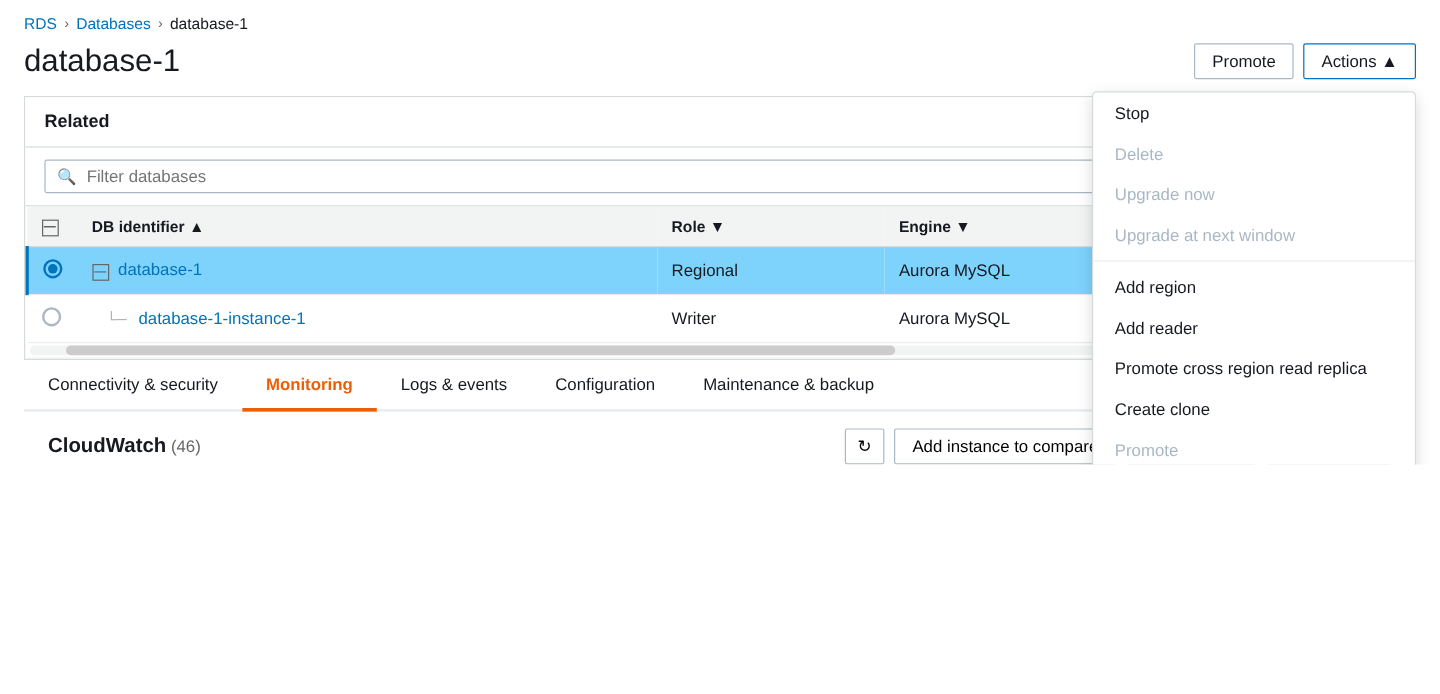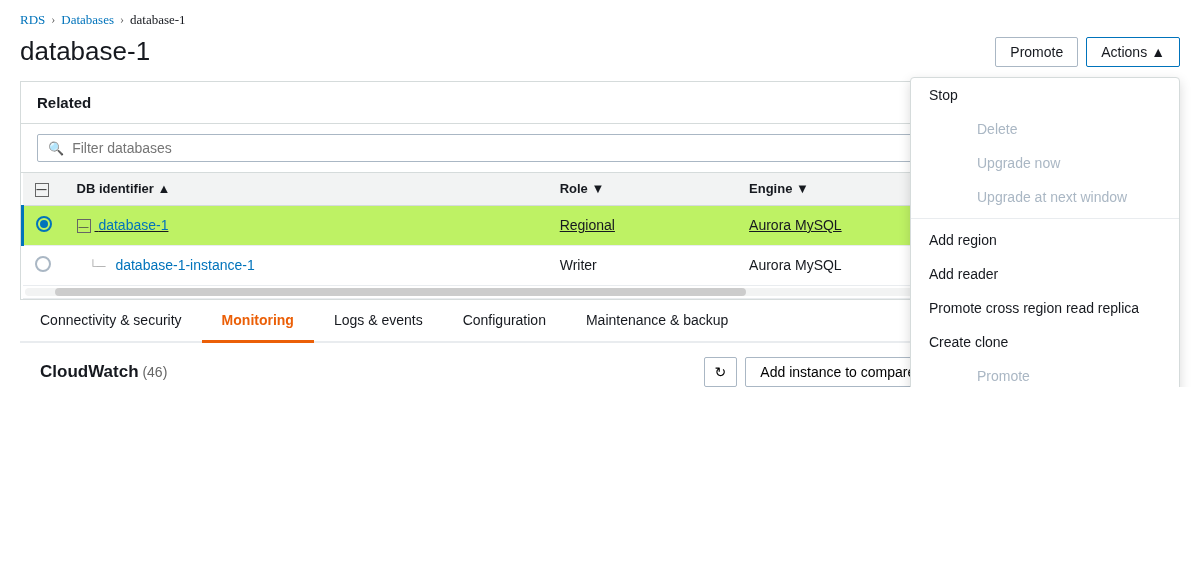--- a/index.html
+++ b/index.html
@@ -1,18 +1,18 @@
 <!DOCTYPE html>
 <html><head>
   <meta charset="utf-8">
   <style>
     * { box-sizing: border-box; margin: 0; padding: 0; }
     body { font-family: -apple-system, BlinkMacSystemFont, 'Segoe UI', Arial, sans-serif; font-size: 14px; background: #fff; color: #16191f; }
 
-    .breadcrumb { display: flex; align-items: flex-start; gap: 6px; padding: 12px 20px 4px; font-size: 13px; color: #0073bb; font-family: Liberation Serif, serif; }
+    .breadcrumb { display: flex; align-items: flex-start; gap: 6px; padding: 12px 20px 4px; font-size: 13px; color: #0073bb; }
     .breadcrumb-sep { color: #666; font-size: 12px; }
     .breadcrumb-current { color: #16191f; }
     .breadcrumb a { color: #0073bb; text-decoration: none; }
 
     .page-header { display: flex; align-items: center; justify-content: space-between; padding: 4px 20px 14px; }
     .page-title { font-size: 26px; font-weight: 300; color: #16191f; }
     .header-buttons { display: flex; gap: 8px; position: relative; }
 
     .btn { padding: 6px 14px; border-radius: 2px; font-size: 14px; cursor: pointer; border: 1px solid #aab7c4; background: #fff; color: #16191f; }
     .btn-primary { background: #fff; border-color: #aab7c4; }
@@ -28,21 +28,21 @@
     .search-input-wrap { display: flex; align-items: center; border: 1px solid #aab7c4; border-radius: 2px; padding: 5px 10px; gap: 8px; background: #fff; }
     .search-input-wrap input { border: none; outline: none; font-size: 14px; color: #aab7c4; width: 100%; }
     .search-icon { color: #666; font-size: 13px; }
 
     .table-container { overflow: hidden; }
     table { width: 100%; border-collapse: collapse; }
     thead tr { background: #f2f3f3; }
     th { padding: 8px 12px; text-align: left; font-size: 13px; font-weight: 700; border-bottom: 1px solid #d5dbdb; color: #16191f; white-space: nowrap; }
     th.sortable { cursor: pointer; }
     td { padding: 10px 12px; border-bottom: 1px solid #e9ecef; font-size: 14px; vertical-align: middle; }
-    .row-selected td { background: #bef264; text-decoration: underline; }
+    .row-selected td { background: #7dd3fc; }
     .row-selected { border-left: 3px solid #0073bb; }
 
     .radio-cell { width: 30px; }
     .radio-btn { width: 16px; height: 16px; border-radius: 50%; border: 2px solid #0073bb; display: inline-block; position: relative; }
     .radio-btn.checked::after { content: ''; width: 8px; height: 8px; border-radius: 50%; background: #0073bb; position: absolute; top: 50%; left: 50%; transform: translate(-50%, -50%); }
     .radio-empty { width: 16px; height: 16px; border-radius: 50%; border: 2px solid #aab7c4; display: inline-block; }
 
     .expand-icon { width: 14px; height: 14px; border: 1px solid #666; display: inline-flex; align-items: center; justify-content: center; font-size: 10px; color: #444; margin-right: 4px; }
     .db-link { color: #0073bb; text-decoration: none; }
     .indent { padding-left: 24px; }
@@ -61,21 +61,21 @@
     .cloudwatch-count { font-weight: 400; color: #666; }
     .cloudwatch-actions { display: flex; gap: 8px; align-items: center; }
     .btn-refresh { padding: 6px 10px; border: 1px solid #aab7c4; border-radius: 2px; background: #fff; cursor: pointer; font-size: 14px; }
     .btn-compare { padding: 6px 14px; border: 1px solid #aab7c4; border-radius: 2px; background: #fff; cursor: pointer; font-size: 14px; }
     .btn-monitoring { padding: 6px 12px; border: 1px solid #aab7c4; border-radius: 2px; background: #fff; cursor: pointer; font-size: 14px; display: flex; align-items: center; gap: 4px; }
     .btn-lasthour { padding: 6px 12px; border: 1px solid #aab7c4; border-radius: 2px; background: #fff; cursor: pointer; font-size: 14px; display: flex; align-items: center; gap: 4px; }
 
     
     .dropdown-menu { position: absolute; top: 40px; right: 0; width: 270px; background: #fff; border: 1px solid #d5dbdb; border-radius: 4px; box-shadow: 0 4px 12px rgba(0,0,0,0.15); z-index: 100; }
     .dropdown-item { padding: 9px 18px; font-size: 14px; cursor: pointer; color: #16191f; }
-    .dropdown-item.disabled { color: #aab7c4; cursor: default; margin-left: 48px; }
+    .dropdown-item.disabled { color: #aab7c4; cursor: default; }
     .dropdown-item.highlighted { background: #ffff00; font-weight: 500; }
     .dropdown-divider { border: none; border-top: 1px solid #e9ecef; margin: 4px 0; }
   </style>
 </head>
 <body>
 
 <div class="breadcrumb">
   <a href="#">RDS</a>
   <span class="breadcrumb-sep">›</span>
   <a href="#">Databases</a>

